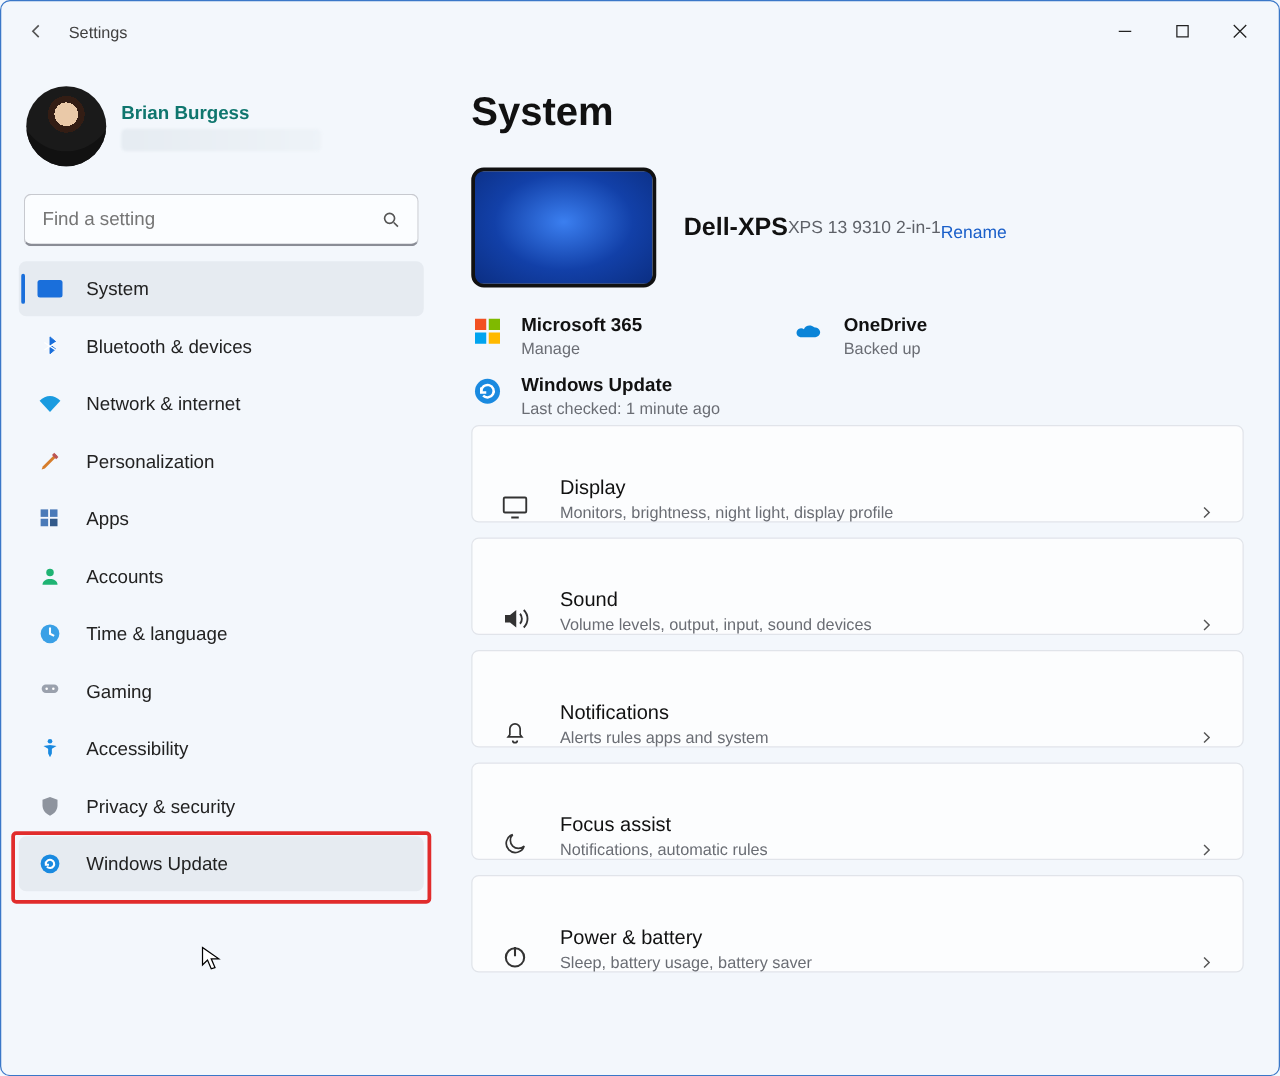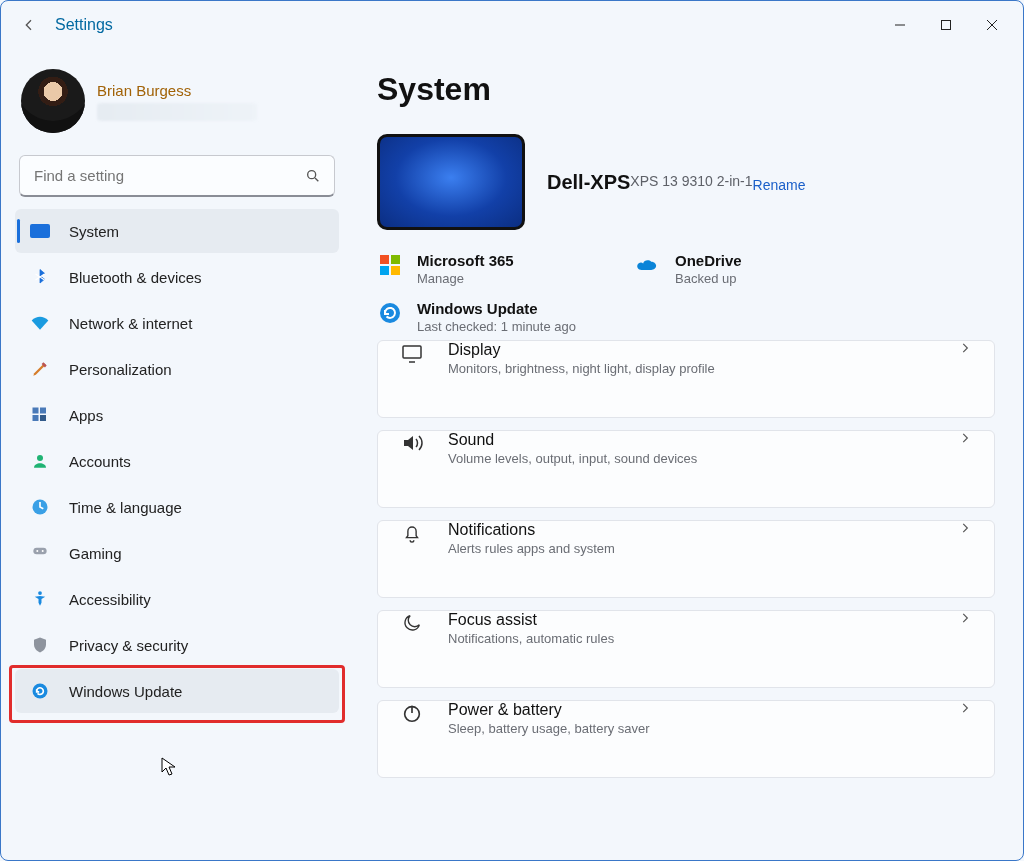--- a/index.html
+++ b/index.html
@@ -8,37 +8,37 @@
     background: #f3f7fc;
     border: 1px solid #3a77c8;
     border-radius: 8px;
     overflow: hidden;
     position: relative;
   }
   
   .titlebar { display:flex; align-items:center; height:48px; padding:0 8px; }
   .back-btn { width:40px; height:40px; display:flex; align-items:center; justify-content:center; border-radius:6px; }
   .back-btn svg { width:16px; height:16px; stroke:#555; }
-  .app-title { font-size:16px; color:#0369a1; margin-left:6px; }
+  .app-title { font-size:13px; color:#404040; margin-left:6px; }
   .win-controls { margin-left:auto; display:flex; }
   .win-btn { width:46px; height:32px; display:flex; align-items:center; justify-content:center; }
   .win-btn svg { width:12px; height:12px; stroke:#222; fill:none; stroke-width:1; }
 
   .layout { display:flex; height: calc(100% - 48px); }
 
   
   .sidebar { width: 352px; padding: 12px 12px 0 12px; display:flex; flex-direction:column; }
   .profile { display:flex; align-items:center; gap:12px; padding:8px 8px 16px 8px; }
   .avatar {
     width:64px; height:64px; border-radius:50%;
     background: radial-gradient(circle at 50% 35%, #eac9a8 0 18%, #331d14 18% 28%, #1a1a1a 28% 100%);
     box-shadow: inset 0 -18px 0 -6px #111;
   }
   .profile-text { display:flex; flex-direction:column; }
-  .profile-name { font-weight:400; font-size:15px; color:#a16207; }
+  .profile-name { font-weight:700; font-size:15px; color:#0f766e; }
   .profile-sub { width:160px; height:18px; background:linear-gradient(90deg,#e6ecf2,#eef3f8); border-radius:4px; margin-top:4px; filter:blur(1px);}
 
   .search-box { position:relative; margin: 6px 6px 12px 6px; }
   .search-box input {
     width:100%; height:42px; padding:0 42px 0 14px;
     border:1px solid #c7c9cf; border-bottom:2px solid #8a8d96;
     border-radius:6px; background:#fbfdff; font-size:15px; color:#555;
     outline:none;
   }
   .search-box .search-ico { position:absolute; right:14px; top:50%; transform:translateY(-50%); width:16px; height:16px; }
@@ -76,21 +76,21 @@
   .rename-link { font-size:14px; color:#1a5fc9; margin-top:6px; cursor:pointer; }
 
   .status-grid { display:flex; flex-wrap:wrap; gap:14px 48px; margin-bottom:6px; max-width:560px; }
   .status-item { display:flex; gap:14px; align-items:flex-start; min-width:210px; }
   .status-ico { width:26px; height:26px; display:flex; align-items:center; justify-content:center; }
   .status-title { font-size:15px; font-weight:600; color:#111; }
   .status-sub { font-size:13px; color:#6a6d74; margin-top:2px; }
 
   .cards { display:flex; flex-direction:column; gap:12px; }
   .card {
-    display:flex; align-items:flex-start; gap:24px;
+    display:flex; align-items:flex-end; gap:24px;
     height:78px; padding:0 22px;
     background:#fcfdfe; border:1px solid #e1e4ea; border-radius:6px;
     cursor:pointer;
   }
   .card-ico { width:24px; height:24px; display:flex; align-items:center; justify-content:center; color:#333; }
   .card-text { display:flex; flex-direction:column; flex:1; }
   .card-title { font-size:16px; color:#111; }
   .card-sub { font-size:13px; color:#6a6d74; margin-top:2px; }
   .chev { width:14px; height:14px; }
 

